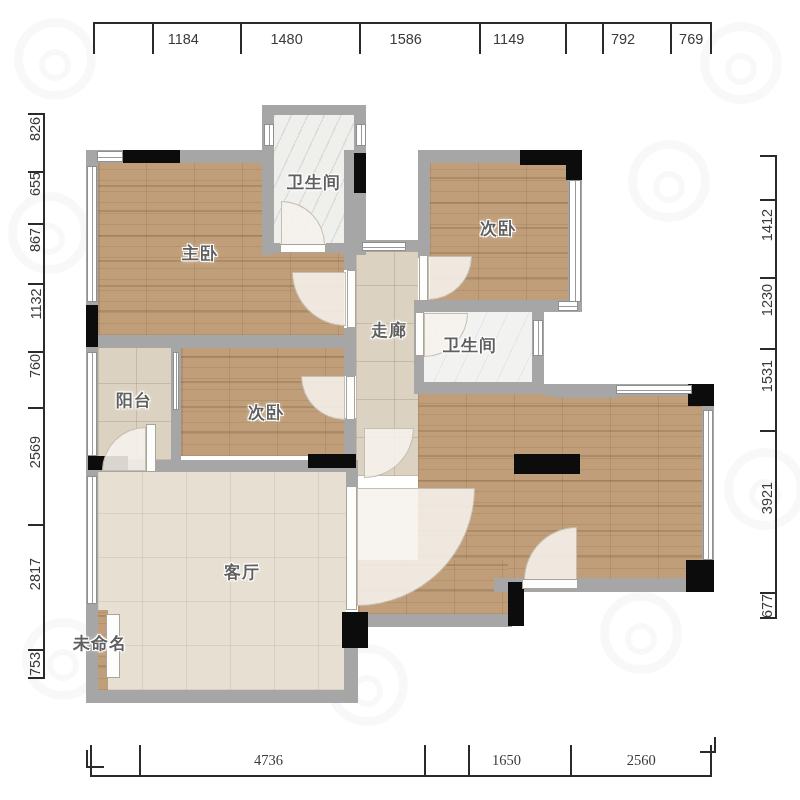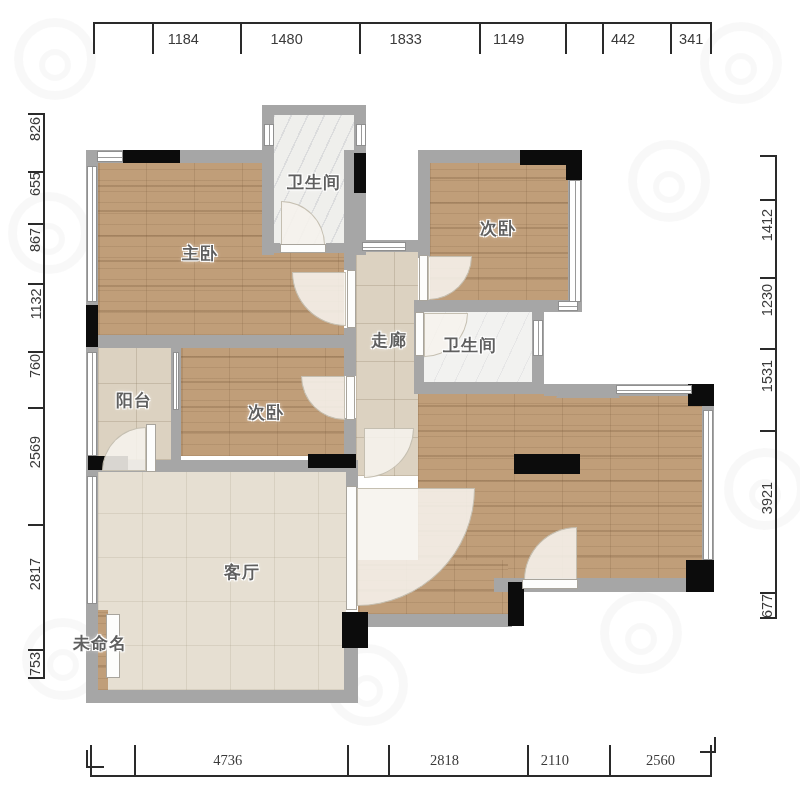--- a/index.html
+++ b/index.html
@@ -155,60 +155,57 @@
   <div class="abs arc" style="left:364px;top:428px;width:50px;height:50px;border-radius:0 0 100% 0;"></div>
   <div class="abs arc" style="left:357px;top:488px;width:118px;height:118px;border-radius:0 0 100% 0;"></div>
   <div class="abs leaf" style="left:346px;top:486px;width:11px;height:124px;"></div>
   <div class="abs arc" style="left:524px;top:527px;width:53px;height:53px;border-radius:100% 0 0 0;"></div>
   <div class="abs leaf" style="left:522px;top:579px;width:56px;height:10px;"></div>
   <div class="abs leaf" style="left:106px;top:614px;width:14px;height:64px;"></div>
 
   <div class="rlabel" style="left:200px;top:253px;">主卧</div>
   <div class="rlabel" style="left:314px;top:182px;">卫生间</div>
   <div class="rlabel" style="left:498px;top:228px;">次卧</div>
-  <div class="rlabel" style="left:389px;top:330px;margin-top:10px;">走廊</div>
+  <div class="rlabel" style="left:389px;top:330px;">走廊</div>
   <div class="rlabel" style="left:470px;top:345px;">卫生间</div>
   <div class="rlabel" style="left:134px;top:400px;">阳台</div>
   <div class="rlabel" style="left:266px;top:412px;">次卧</div>
   <div class="rlabel" style="left:242px;top:572px;">客厅</div>
   <div class="rlabel" style="left:100px;top:643px;">未命名</div>
 
   <div class="dim" id="dim-top">
       <div class="seg" style="flex-grow: 600;"></div>
       <div class="seg" style="flex-grow: 1184;">
         <span>1184</span>
       </div>
       <div class="seg" style="flex-grow: 1813;">
         <span>1480</span>
       </div>
       <div class="seg" style="flex-grow: 1833;">
-        <span>1833</span>
+        <span>1586</span>
       </div>
       <div class="seg" style="flex-grow: 1149;">
         <span>1149</span>
       </div>
       <div class="seg" style="flex-grow: 140;"></div>
       <div class="seg" style="flex-grow: 792;">
-        <span>442</span>
+        <span>792</span>
       </div>
       <div class="seg" style="flex-grow: 769;">
-        <span>341</span>
+        <span>769</span>
       </div>
     </div>
   <div class="dim" id="dim-bottom">
       <div class="seg" style="flex-grow: 360;"></div>
       <div class="seg" style="flex-grow: 4736;">
         <span>4736</span>
       </div>
       <div class="seg" style="flex-grow: 270;"></div>
-      <div class="seg" style="flex-grow: 2818;">
-        <span>2818</span>
-      </div>
       <div class="seg" style="flex-grow: 1340;">
-        <span>2110</span>
+        <span>1650</span>
       </div>
       <div class="seg" style="flex-grow: 2560;">
         <span>2560</span>
       </div>
     </div>
   <div class="dim" id="dim-left">
       <div class="seg" style="flex-grow: 826;">
         <span>826</span>
       </div>
       <div class="seg" style="flex-grow: 655;">

